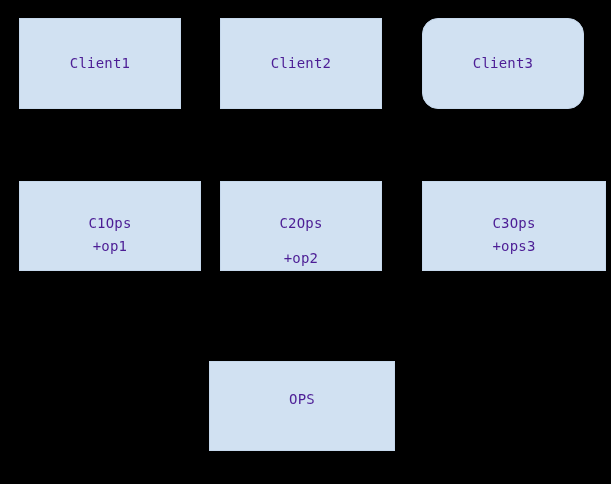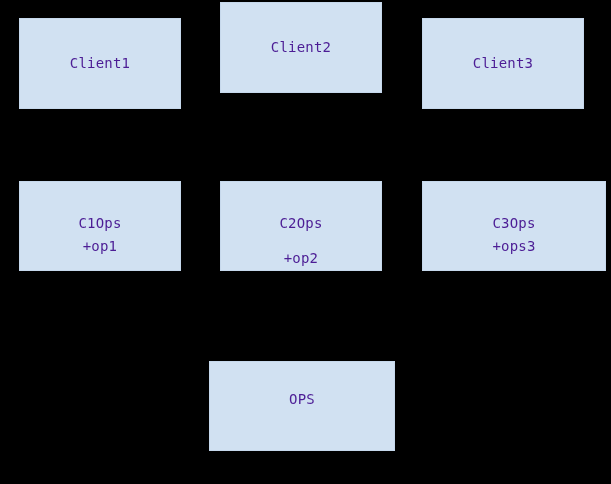--- a/index.html
+++ b/index.html
@@ -39,25 +39,25 @@
   .node.two-line {
     justify-content: flex-start;
     padding-top: 30px;
   }
   .node.two-line.ops-node {
     padding-top: 26px;
   }
 
   
   #node-client1 { left: 19px;  top: 18px;  width: 162px; height: 91px; }
-  #node-client2 { left: 220px; top: 2px;  width: 162px; height: 91px; }
-  #node-client3 { left: 422px; top: 18px;  width: 162px; height: 91px; }
+  #node-client2 { left: 220px; top: 18px;  width: 162px; height: 91px; }
+  #node-client3 { left: 422px; top: 18px;  width: 162px; height: 91px; border-radius: 16px; }
 
   
-  #node-c1ops   { left: 19px;  top: 181px; width: 162px; height: 90px; }
+  #node-c1ops   { left: 19px;  top: 181px; width: 182px; height: 90px; }
   #node-c2ops   { left: 220px; top: 181px; width: 162px; height: 90px; justify-content: space-between; }
   #node-c3ops   { left: 422px; top: 181px; width: 184px; height: 90px; }
 
   
   #node-ops     { left: 209px; top: 361px; width: 186px; height: 90px; }
 </style>
 </head>
 <body>
 
 <div id="canvas">

